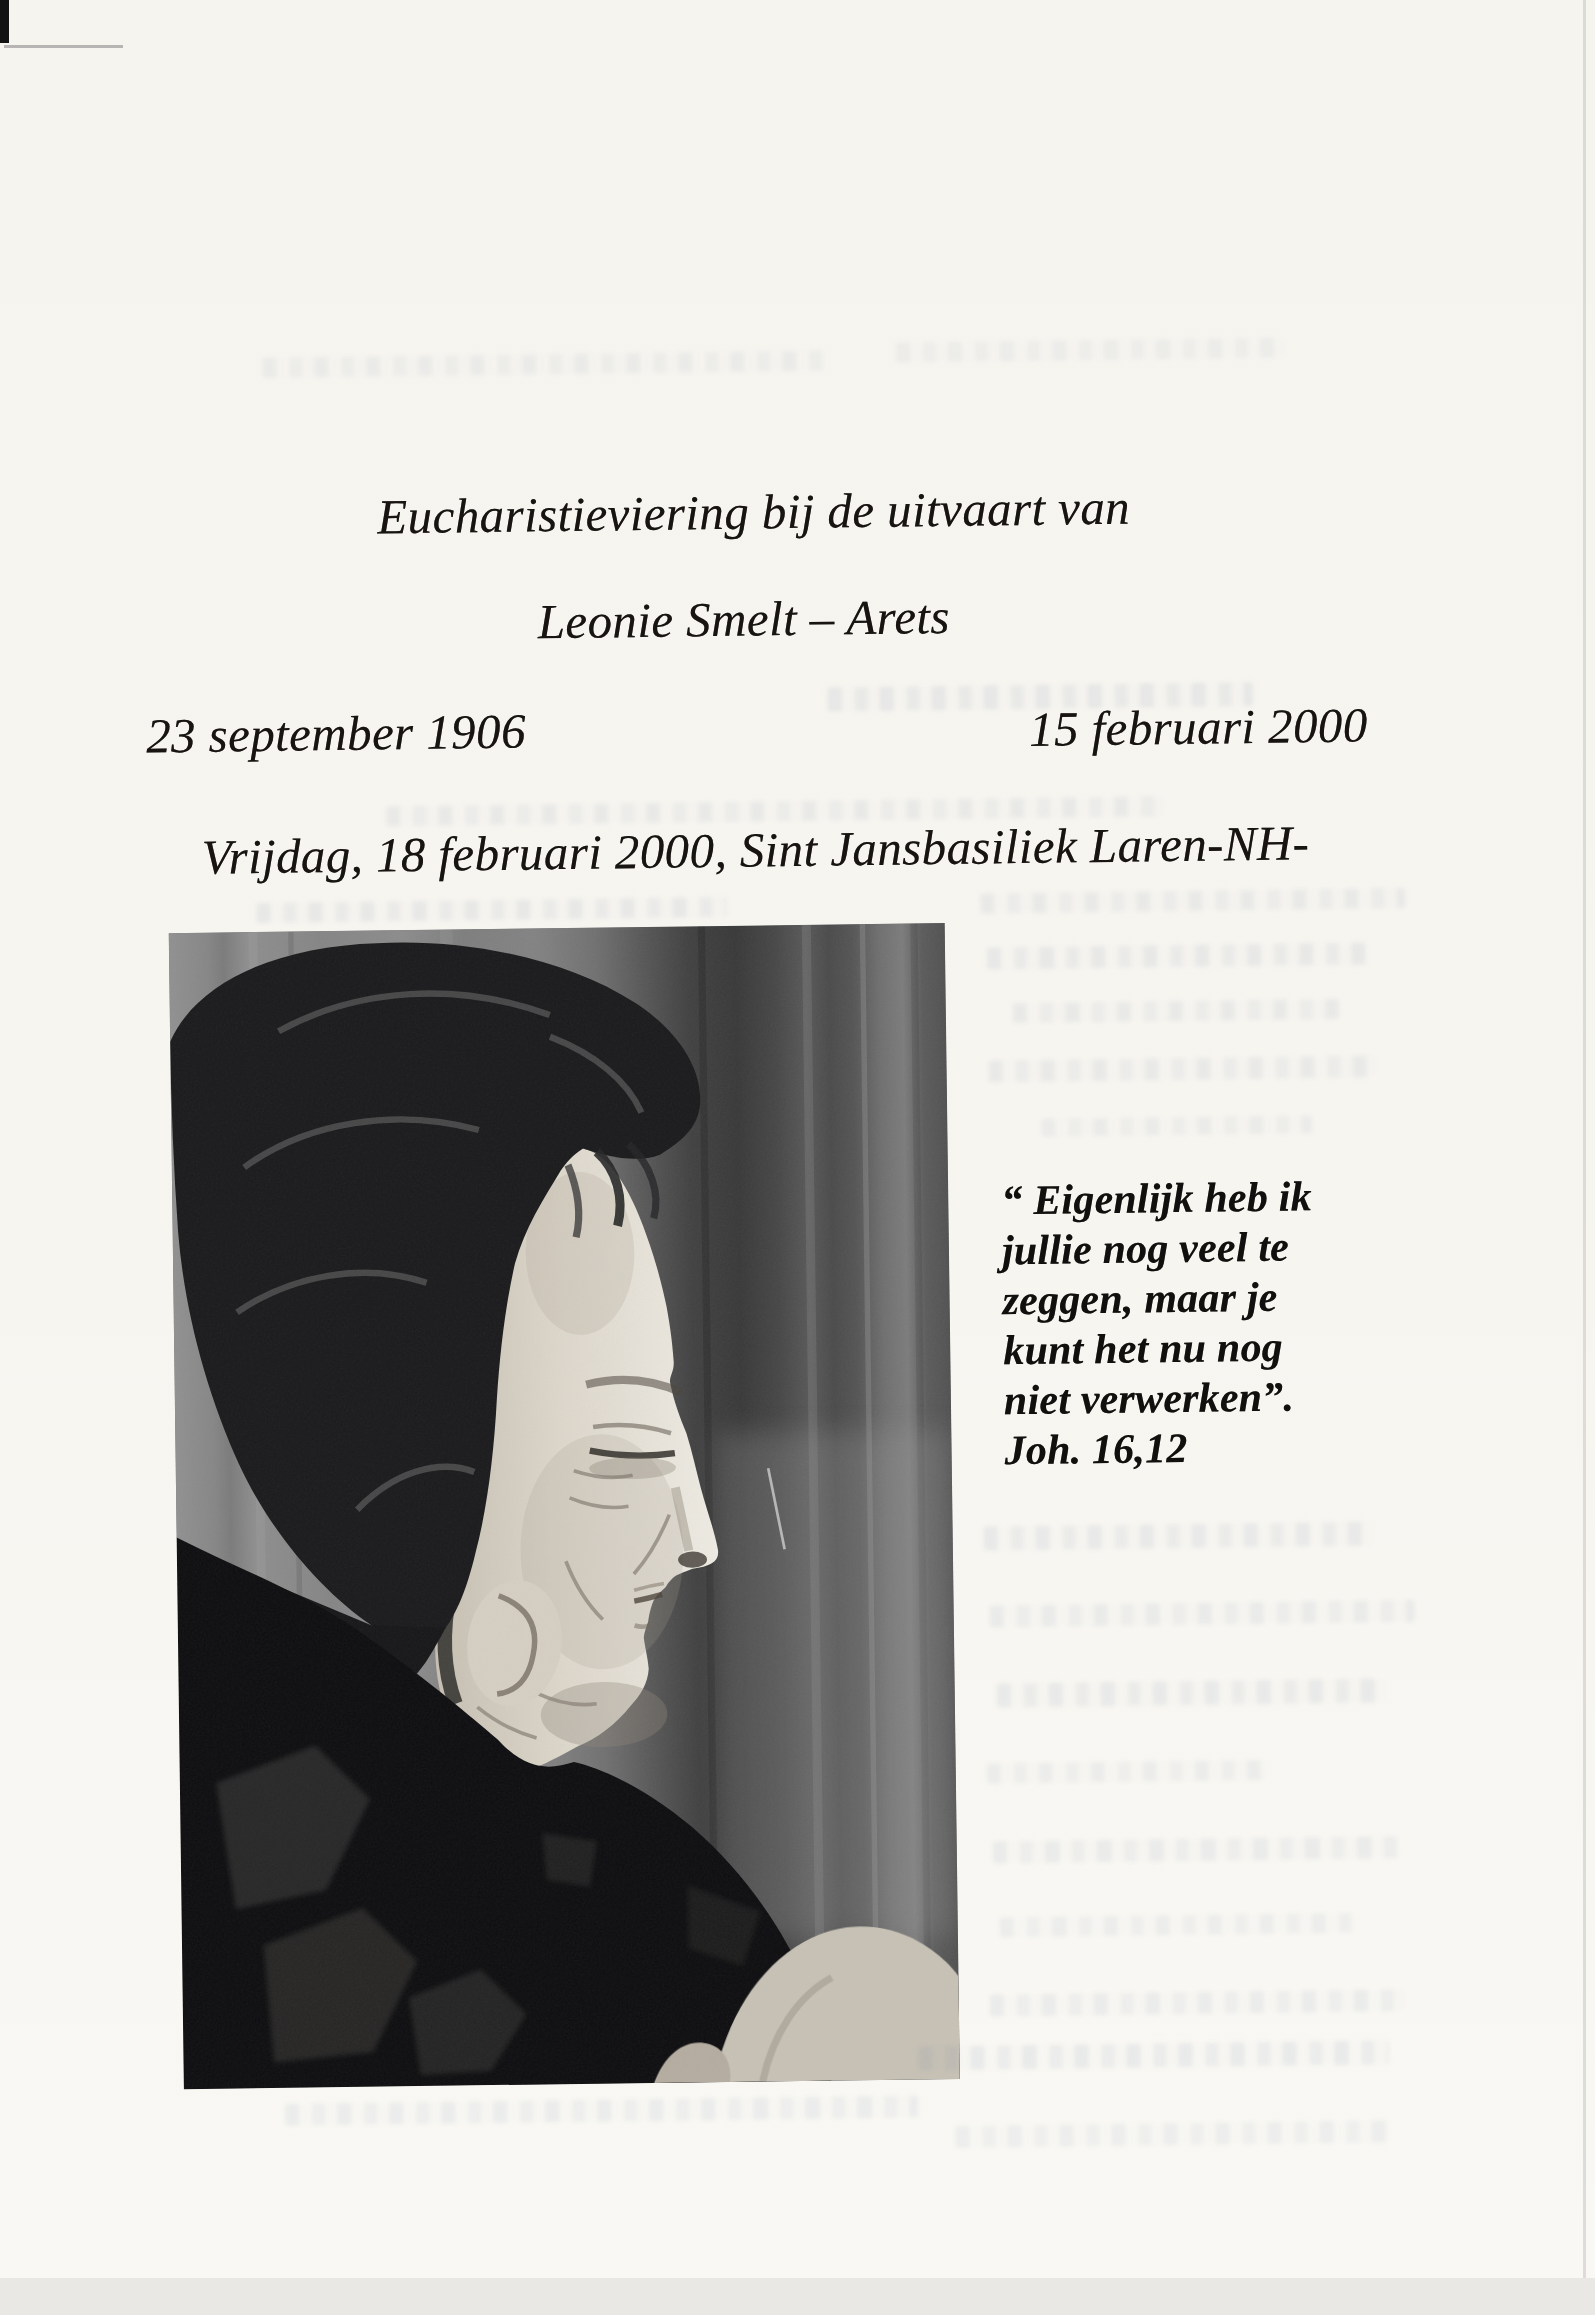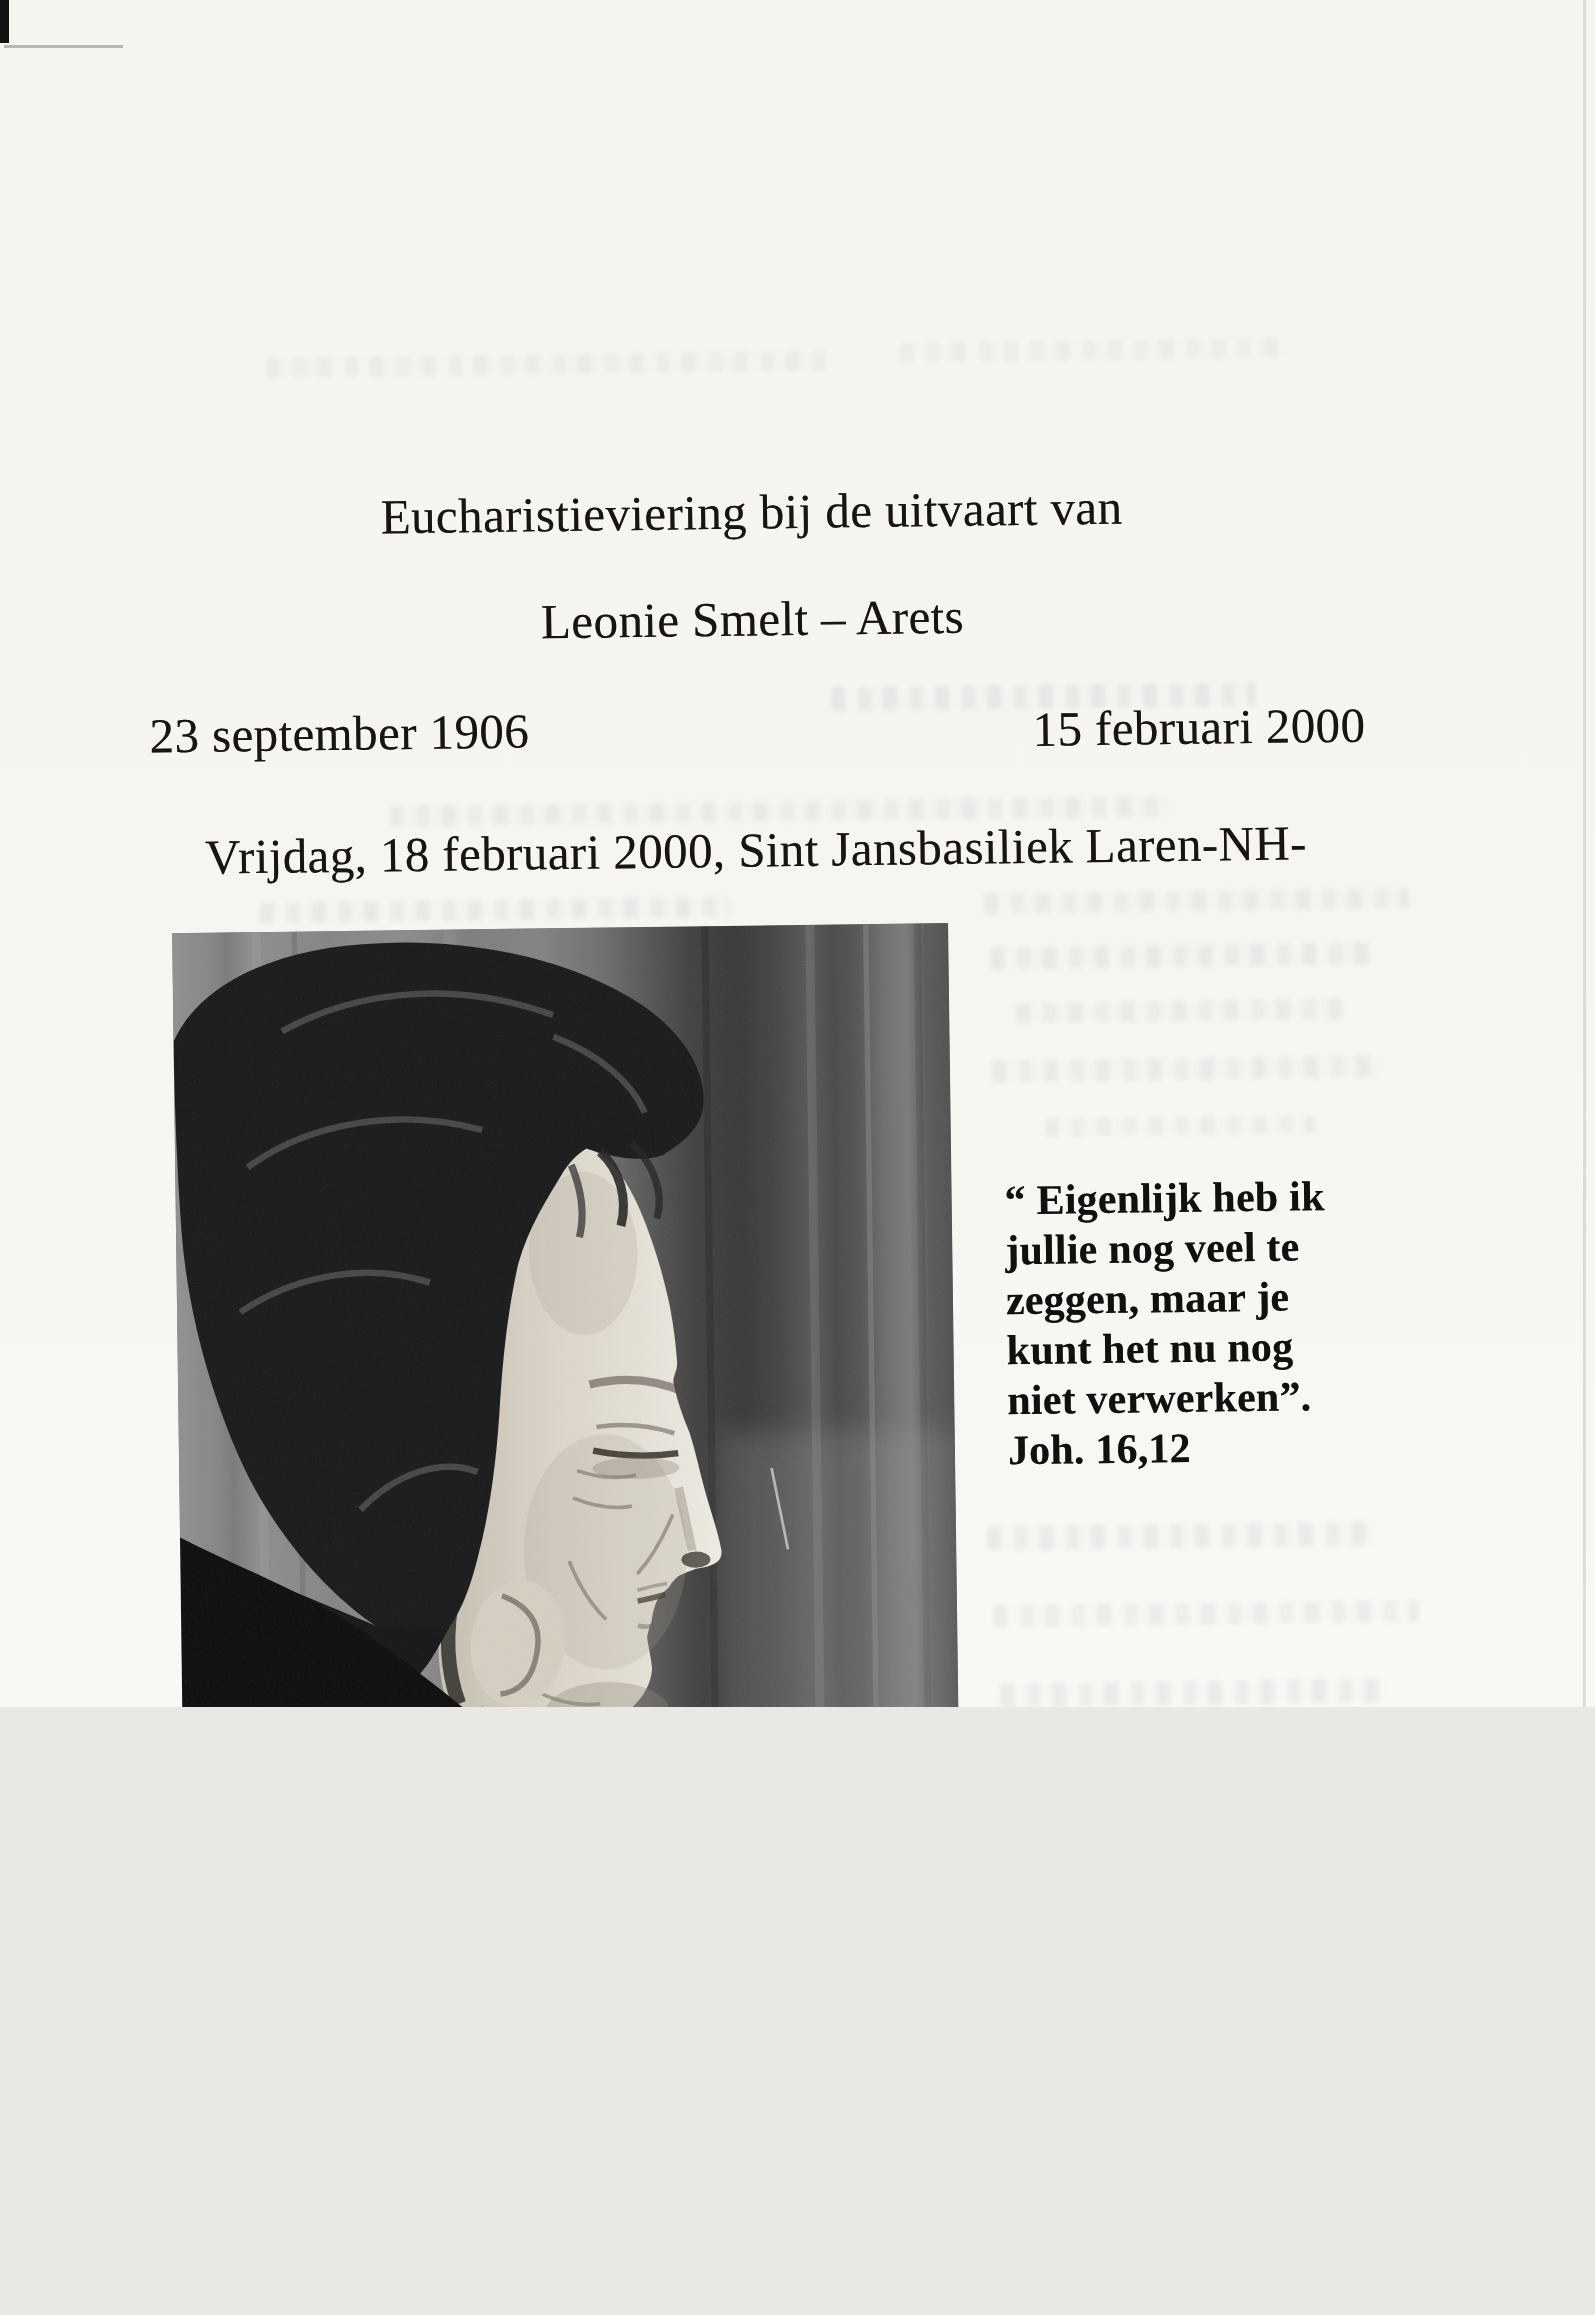--- a/index.html
+++ b/index.html
@@ -1,20 +1,21 @@
 <!DOCTYPE html>
 <html style="font-size:14.5px"><head>
 <meta charset="utf-8">
 <style>
   html,body { margin:0; padding:0; }
   body { width:1596px; height:2316px; background:#e9e8e4; font-family:"Liberation Serif", serif; }
 
   .page {
-    position:relative; width:1596px; height:1707px; overflow:hidden;
+    position:relative; width:1596px; height:2278px; overflow:hidden;
     background:linear-gradient(180deg,#f6f4ef 0%, #f7f5f0 55%, #f9f8f4 100%);
+    font-style:italic;
   }
 
   
   .content { position:absolute; left:0; top:0; width:100%; height:100%;
     transform:rotate(-0.75deg); transform-origin:50% 45%; }
 
   .line {
     position:absolute; white-space:nowrap;
     font-size:49px; line-height:1.12; font-weight:400;
     color:#171411; letter-spacing:0.4px;

